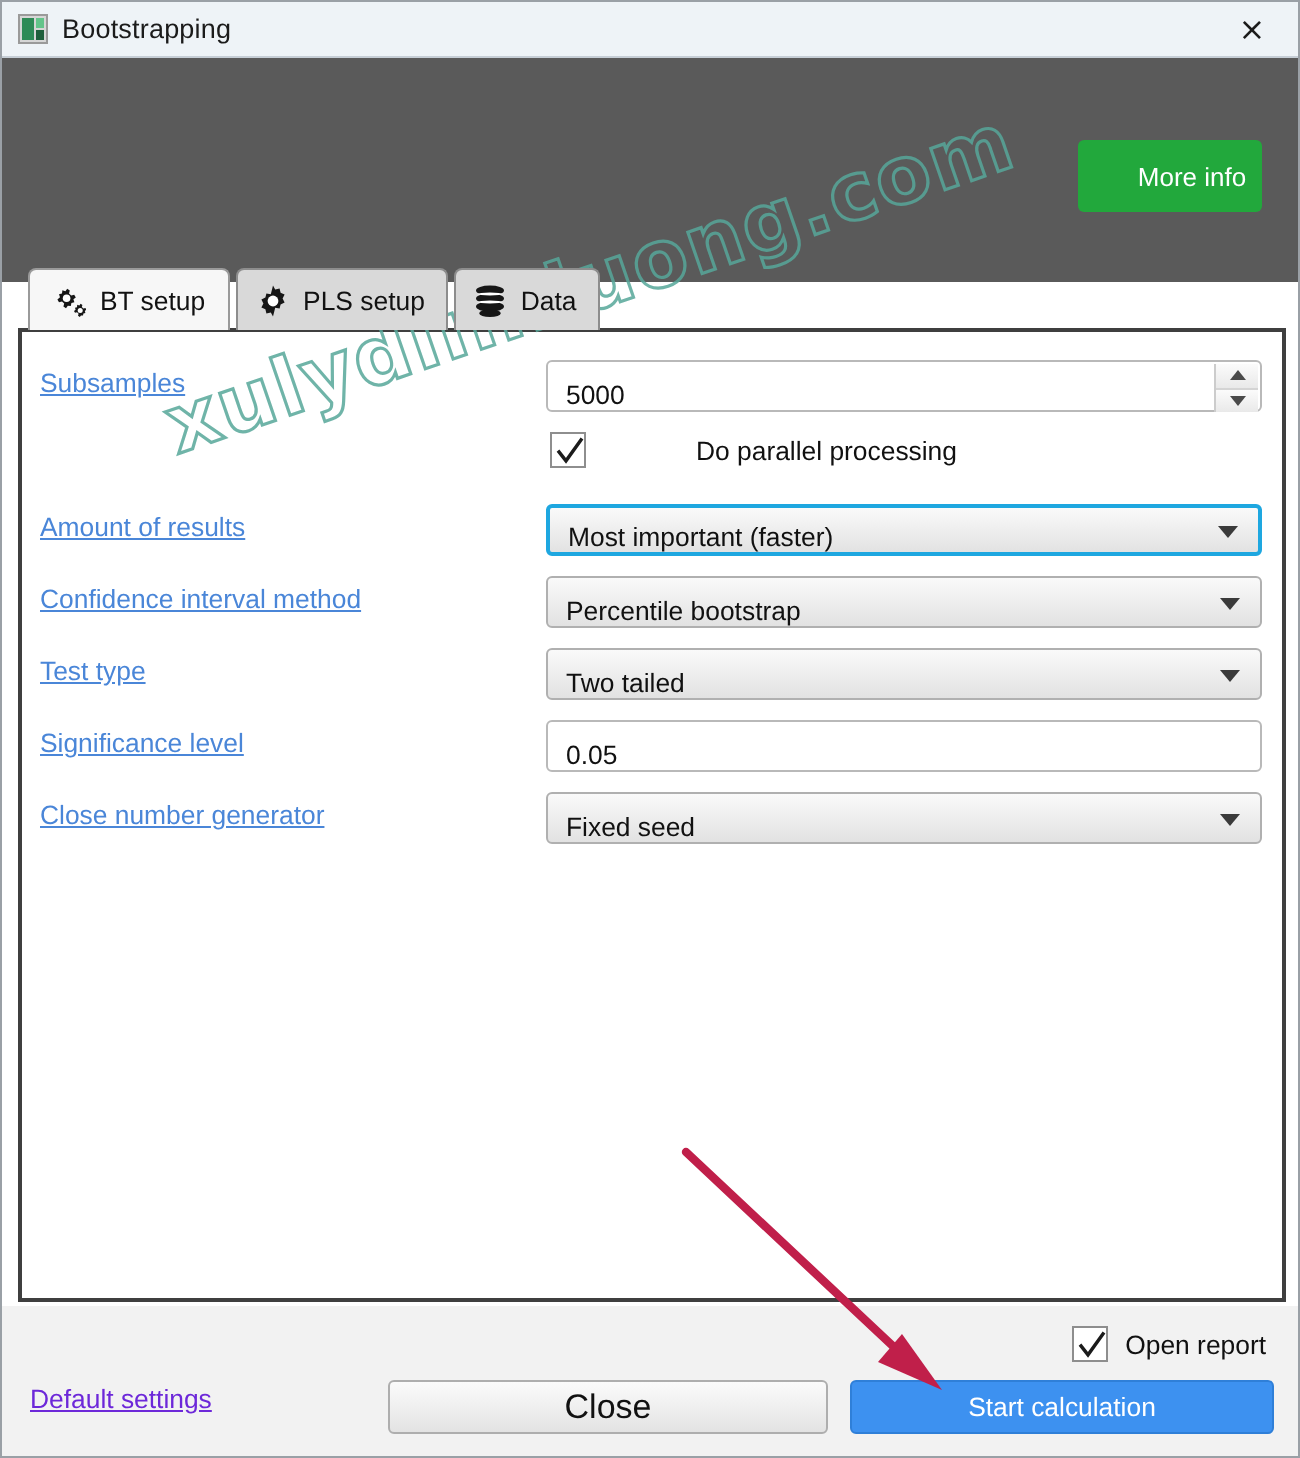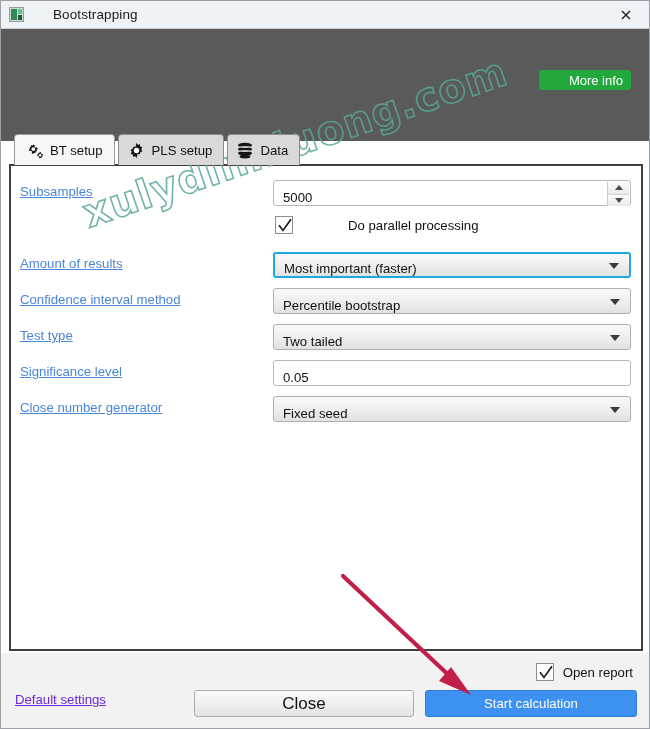--- a/index.html
+++ b/index.html
@@ -28,21 +28,20 @@
   
   #titlebar {
     position: relative;
     height: 28px;
     background: #eef3f7;
     border-bottom: 1px solid #c6ced6;
     display: flex;
     align-items: center;
     padding-left: 8px;
     box-sizing: border-box;
-    gap: 22px;
   }
   #app-icon {
     width: 15px;
     height: 15px;
     position: relative;
     flex: 0 0 auto;
     margin-right: 7px;
     background: #d6d6d6;
     border: 1px solid #9a9a9a;
     box-sizing: border-box;
@@ -88,21 +87,21 @@
     width: 512px;
     color: #ffffff;
     font-size: 13.2px;
     line-height: 21px;
   }
   #more-info-btn {
     position: absolute;
     right: 18px;
     top: 41px;
     width: 92px;
-    height: 20px;
+    height: 36px;
     background: #22a83c;
     color: #ffffff;
     font-size: 13px;
     border: none;
     border-radius: 3px;
     display: flex;
     align-items: center;
     justify-content: center;
     cursor: pointer;
     font-family: "Liberation Sans", sans-serif;

